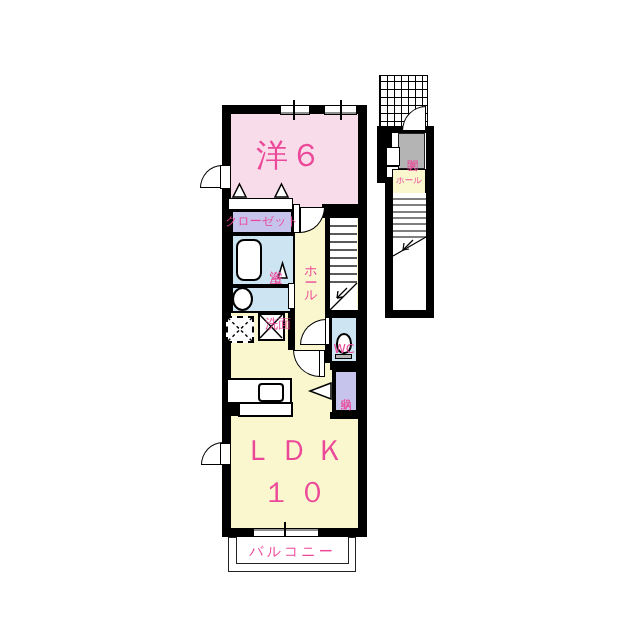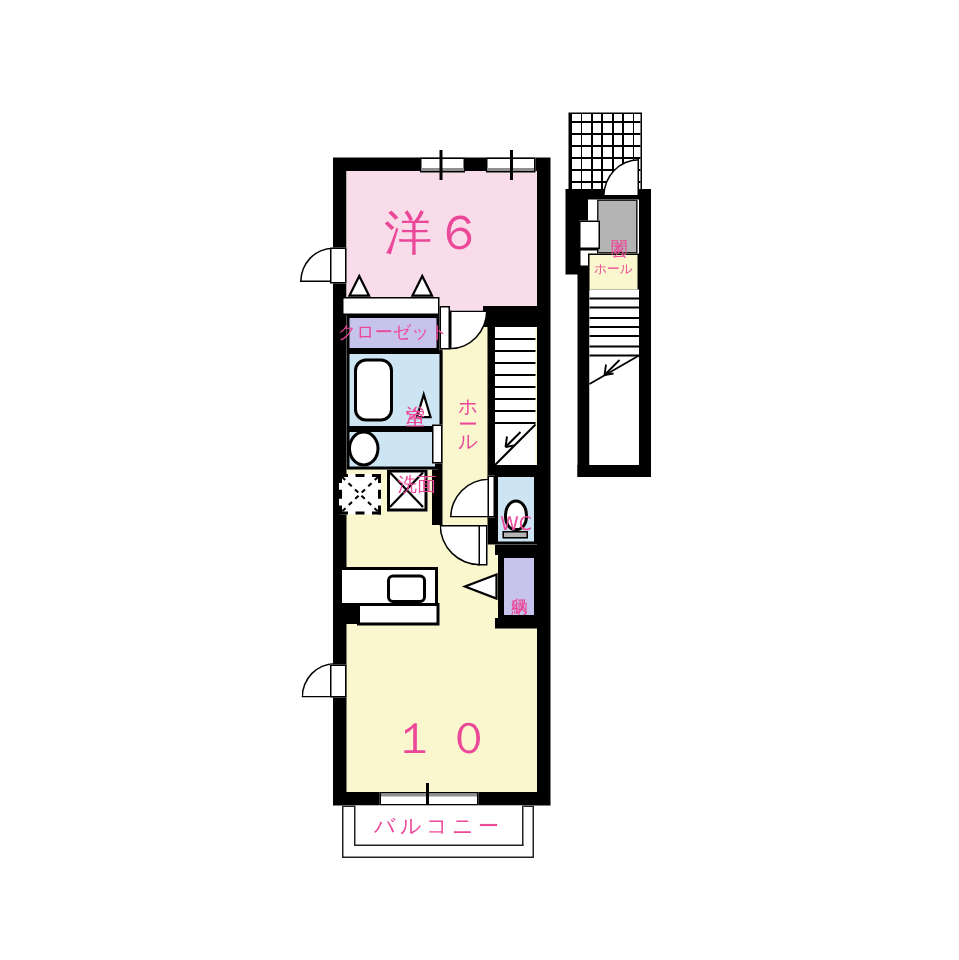--- a/index.html
+++ b/index.html
@@ -163,20 +163,21 @@
     <div id="balc-outer" class="abs"></div>
     <div id="balc-inner" class="abs"></div>
 
     <div class="lbl" style="left:9px;top:28px;width:118px;height:44px;font-size:32px;letter-spacing:2px;">洋６</div>
     <div class="lbl" style="left:9px;top:106px;width:62px;height:22px;font-size:12px;">クローゼット</div>
     <div class="lbl vert" style="left:42px;top:134px;width:22px;height:42px;font-size:13px;">浴室</div>
     <div class="lbl" style="left:30px;top:185px;width:52px;height:18px;font-size:13px;margin-top:25px;">洗面</div>
     <div class="lbl vert" style="left:76px;top:138px;width:24px;height:70px;font-size:13px;letter-spacing:5px;">ホール</div>
     <div class="lbl" style="left:108px;top:213px;width:28px;height:14px;font-size:12.5px;margin-top:24px;">WC</div>
     <div class="lbl vert" style="left:110px;top:267px;width:26px;height:38px;font-size:11px;letter-spacing:2px;">収納</div>
+    <div class="lbl" style="left:9px;top:328px;width:127px;height:36px;font-size:29px;letter-spacing:7px;text-indent:7px;">ＬＤＫ</div>
     <div class="lbl" style="left:9px;top:370px;width:127px;height:36px;font-size:29px;letter-spacing:7px;text-indent:7px;">１０</div>
     <div class="lbl" style="left:14px;top:436px;width:113px;height:20px;font-size:14px;letter-spacing:3px;">バルコニー</div>
   </div>
 
   <div id="annex" class="abs">
     <div id="tiles" class="abs"></div>
     <div class="w" style="left:0;top:56px;width:15px;height:57px;"></div>
     <div class="w" style="left:8px;top:110px;width:8px;height:138px;"></div>
     <div class="w" style="left:49px;top:56px;width:8px;height:192px;"></div>
     <div class="w" style="left:15px;top:56px;width:42px;height:7px;"></div>

